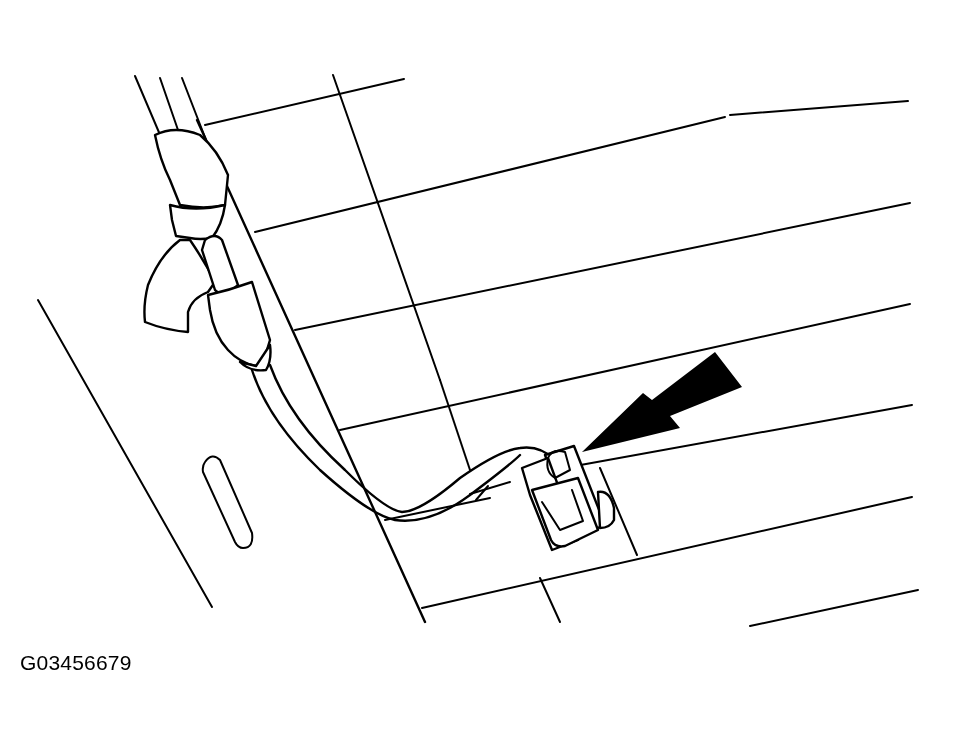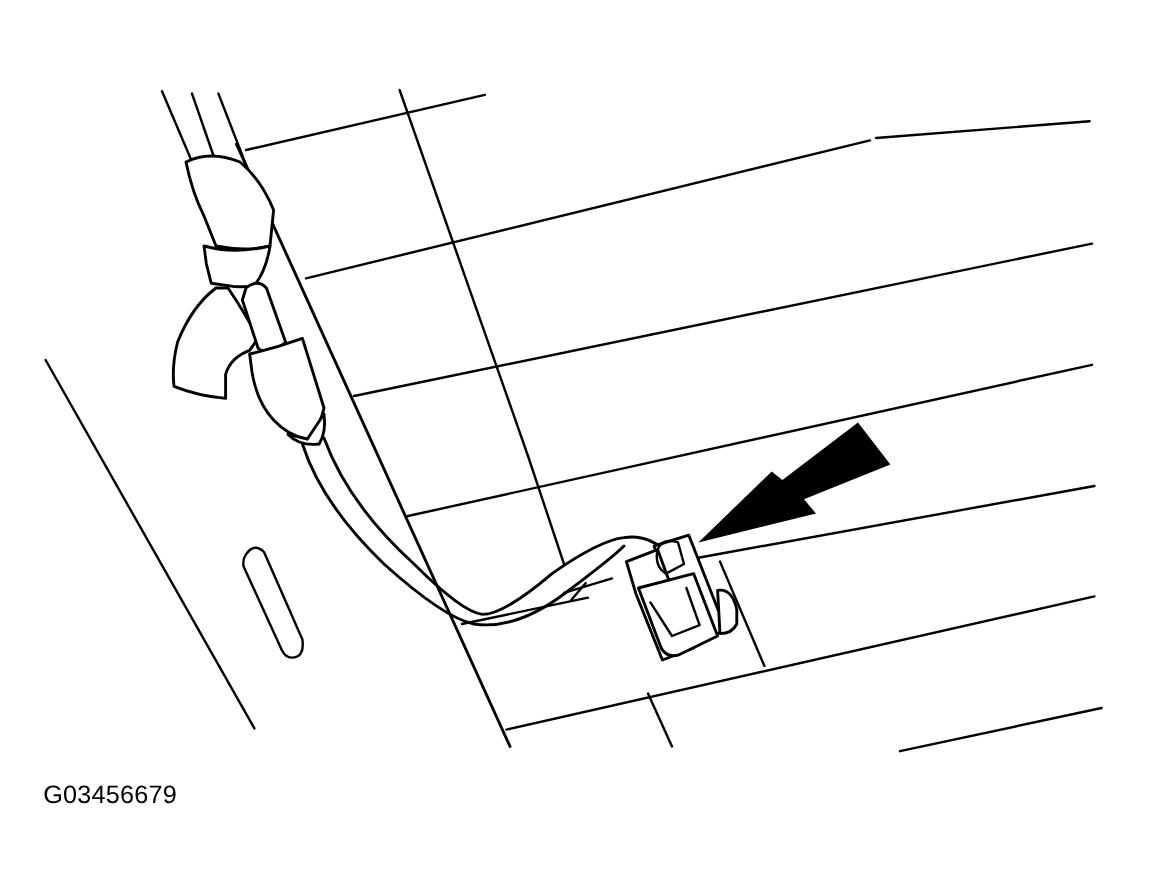--- a/index.html
+++ b/index.html
@@ -4,21 +4,21 @@
   <style>
     html, body { margin: 0; padding: 0; background: #ffffff; }
     body { width: 958px; height: 747px; position: relative; overflow: hidden; }
     .figure { position: absolute; left: 0; top: 0; width: 958px; height: 747px; }
     .figure svg { display: block; }
     .ln { fill: none; stroke: #000; stroke-width: 2.4; stroke-linecap: round; stroke-linejoin: round; }
     .ln-thin { fill: none; stroke: #000; stroke-width: 2; stroke-linecap: round; stroke-linejoin: round; }
     .fill-white { fill: #fff; stroke: #000; stroke-width: 2.4; stroke-linejoin: round; }
     .arrow { fill: #000; stroke: none; }
     .caption {
-      position: absolute; left: 36px; top: 651px;
+      position: absolute; left: 20px; top: 651px;
       font-family: "Liberation Sans", sans-serif;
       font-size: 21px; color: #000; letter-spacing: 0.2px;
     }
   </style>
 </head>
 <body>
 
 <div class="figure">
   <svg width="958" height="747" viewBox="0 0 958 747" xmlns="http://www.w3.org/2000/svg">
 

